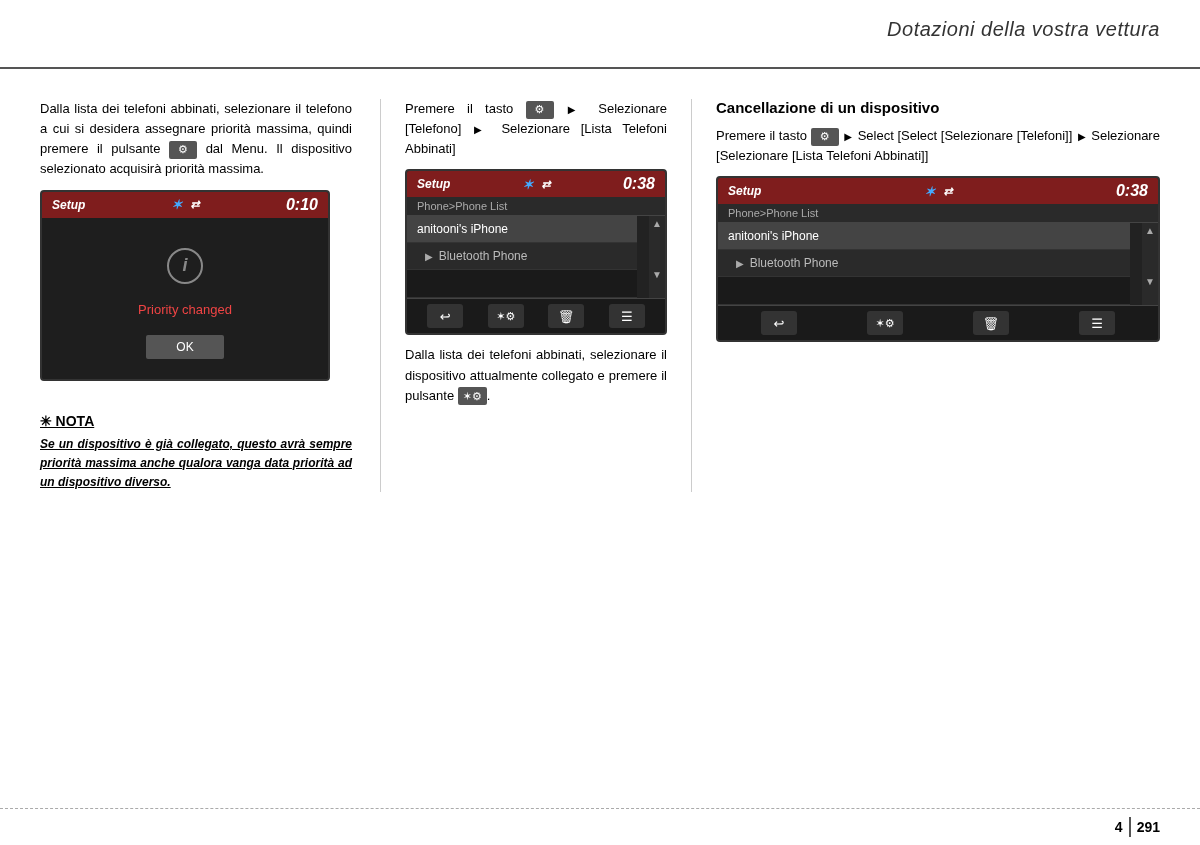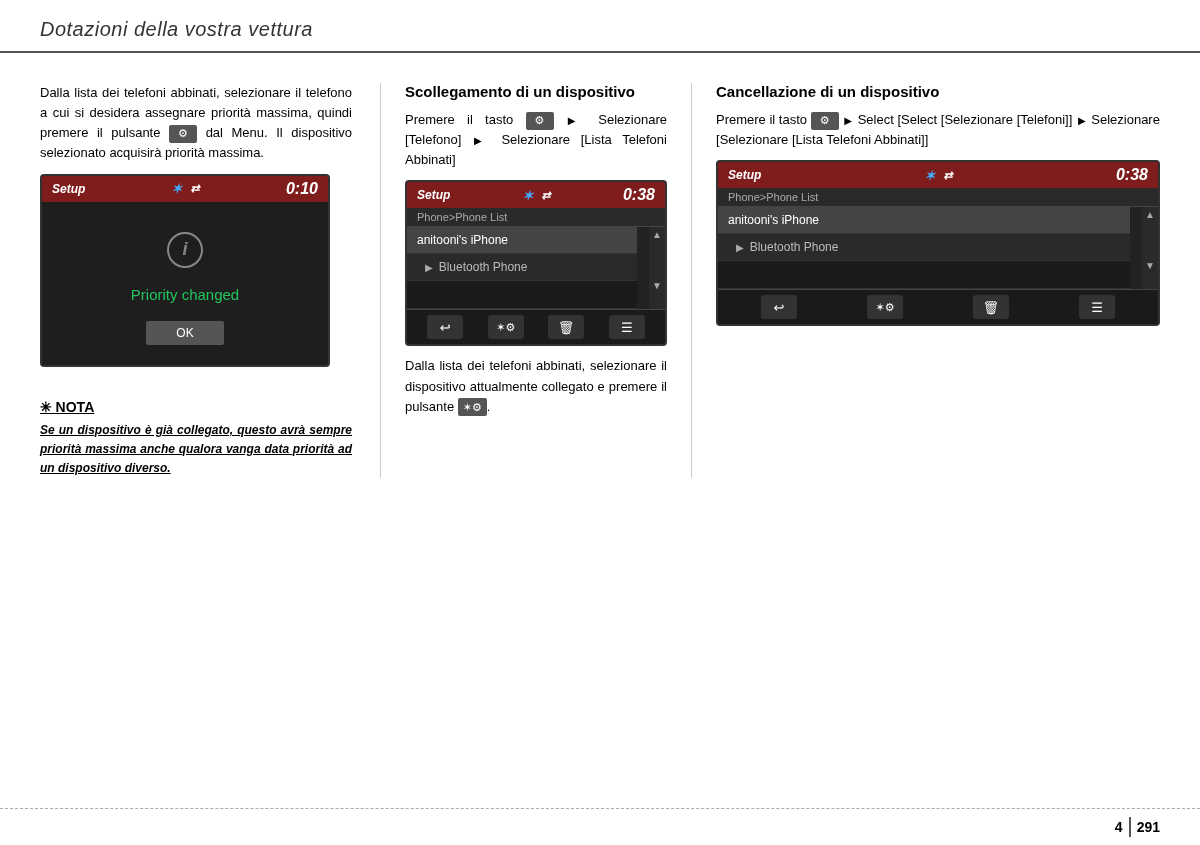--- a/index.html
+++ b/index.html
@@ -8,23 +8,23 @@
       background: #fff;
       color: #000;
       width: 1200px;
       min-height: 845px;
       position: relative;
     }
 
     
     .page-header {
       display: flex;
-      justify-content: flex-start;
-      align-items: center;
-      padding: 18px 40px 10px 40px;
+      justify-content: flex-end;
+      align-items: center;
+      padding: 18px 40px 26px 40px;
       border-bottom: 2px solid #555;
     }
     .page-title {
       font-size: 20px;
       color: #333;
       font-style: italic;
       letter-spacing: 0.5px;
     }
 
     
@@ -207,22 +207,22 @@
       border: 2px solid #888;
       display: flex;
       align-items: center;
       justify-content: center;
       color: #888;
       font-size: 18px;
       font-style: italic;
       font-weight: bold;
     }
     .priority-text {
-      color: #22c55e;
-      font-size: 15px;
+      color: #ef4444;
+      font-size: 13px;
     }
     .ok-btn {
       background: #555;
       color: #fff;
       border: none;
       padding: 5px 30px;
       font-size: 12px;
       border-radius: 2px;
     }
 
@@ -348,21 +348,20 @@
 
     <div class="nota-section">
       <p class="nota-title">✳ NOTA</p>
       <p class="nota-text">Se un dispositivo è già collegato, questo avrà sempre priorità massima anche qualora vanga data priorità ad un dispositivo diverso.</p>
     </div>
   </div>
 
   <div class="col-divider"></div>
 
   <div class="col-middle">
-    <h3 class="section-heading">Scollegamento di un dispositivo</h3>
     <p class="body-text">
       <span>Premere il tasto</span>
       <span class="inline-btn gear">⚙</span>
       <span class="arrow-right">▶</span>
       <span>Selezionare [Telefono]</span>
       <span class="arrow-right">▶</span>
       <span>Selezionare [Lista Telefoni Abbinati]</span>
     </p>
 
     <div class="device-screen">

